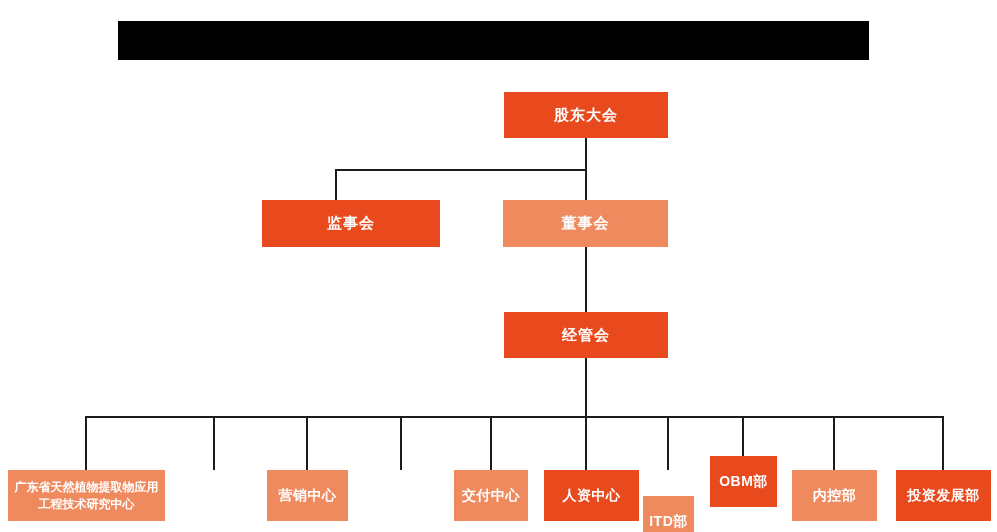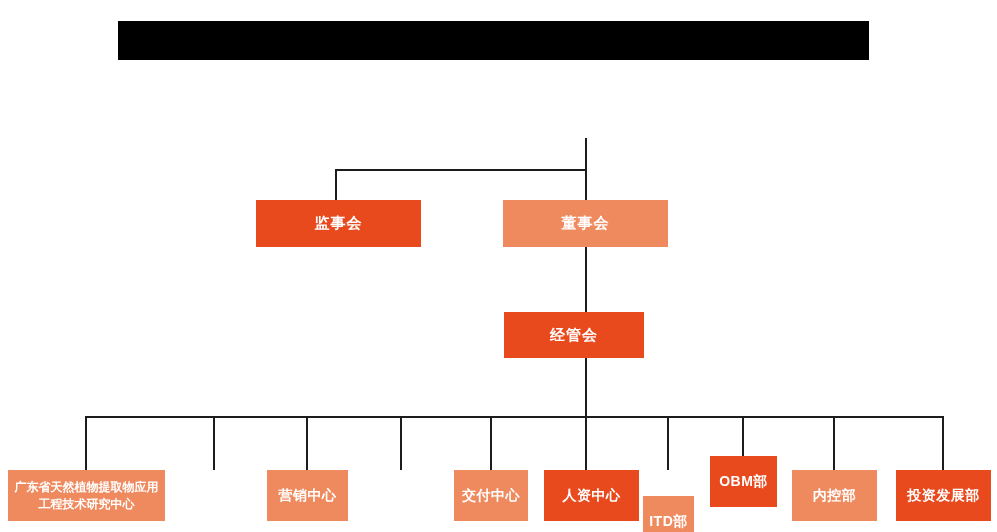--- a/index.html
+++ b/index.html
@@ -73,25 +73,26 @@
     <div class="connector v" style="left:213px;top:416px;height:54px"></div>
     <div class="connector v" style="left:306px;top:416px;height:54px"></div>
     <div class="connector v" style="left:400px;top:416px;height:54px"></div>
     <div class="connector v" style="left:490px;top:416px;height:54px"></div>
     <div class="connector v" style="left:667px;top:416px;height:54px"></div>
     <div class="connector v" style="left:742px;top:416px;height:54px"></div>
     <div class="connector v" style="left:833px;top:416px;height:54px"></div>
     <div class="connector v" style="left:942px;top:416px;height:54px"></div>
   </div>
 
+  <div class="node dark" style="left:504px;top:92px;width:164px;height:46px">股东大会</div>
 
-  <div class="node dark" style="left:256px;top:200px;width:165px;height:47px">监事会</div>
+  <div class="node dark" style="left:262px;top:200px;width:178px;height:47px">监事会</div>
   <div class="node light" style="left:503px;top:200px;width:165px;height:47px">董事会</div>
 
-  <div class="node dark" style="left:504px;top:312px;width:140px;height:46px">经管会</div>
+  <div class="node dark" style="left:504px;top:312px;width:164px;height:46px">经管会</div>
 
   <div class="node light leaf small-text" style="left:8px;top:470px;width:157px;height:51px">广东省天然植物提取物应用工程技术研究中心</div>
   <div class="node light leaf" style="left:267px;top:470px;width:81px;height:51px">营销中心</div>
   <div class="node light leaf" style="left:454px;top:470px;width:74px;height:51px">交付中心</div>
   <div class="node dark leaf" style="left:544px;top:470px;width:95px;height:51px">人资中心</div>
   <div class="node light leaf" style="left:643px;top:496px;width:51px;height:51px">ITD部</div>
   <div class="node dark leaf" style="left:710px;top:456px;width:67px;height:51px">OBM部</div>
   <div class="node light leaf" style="left:792px;top:470px;width:85px;height:51px">内控部</div>
   <div class="node dark leaf" style="left:896px;top:470px;width:95px;height:51px">投资发展部</div>
 

